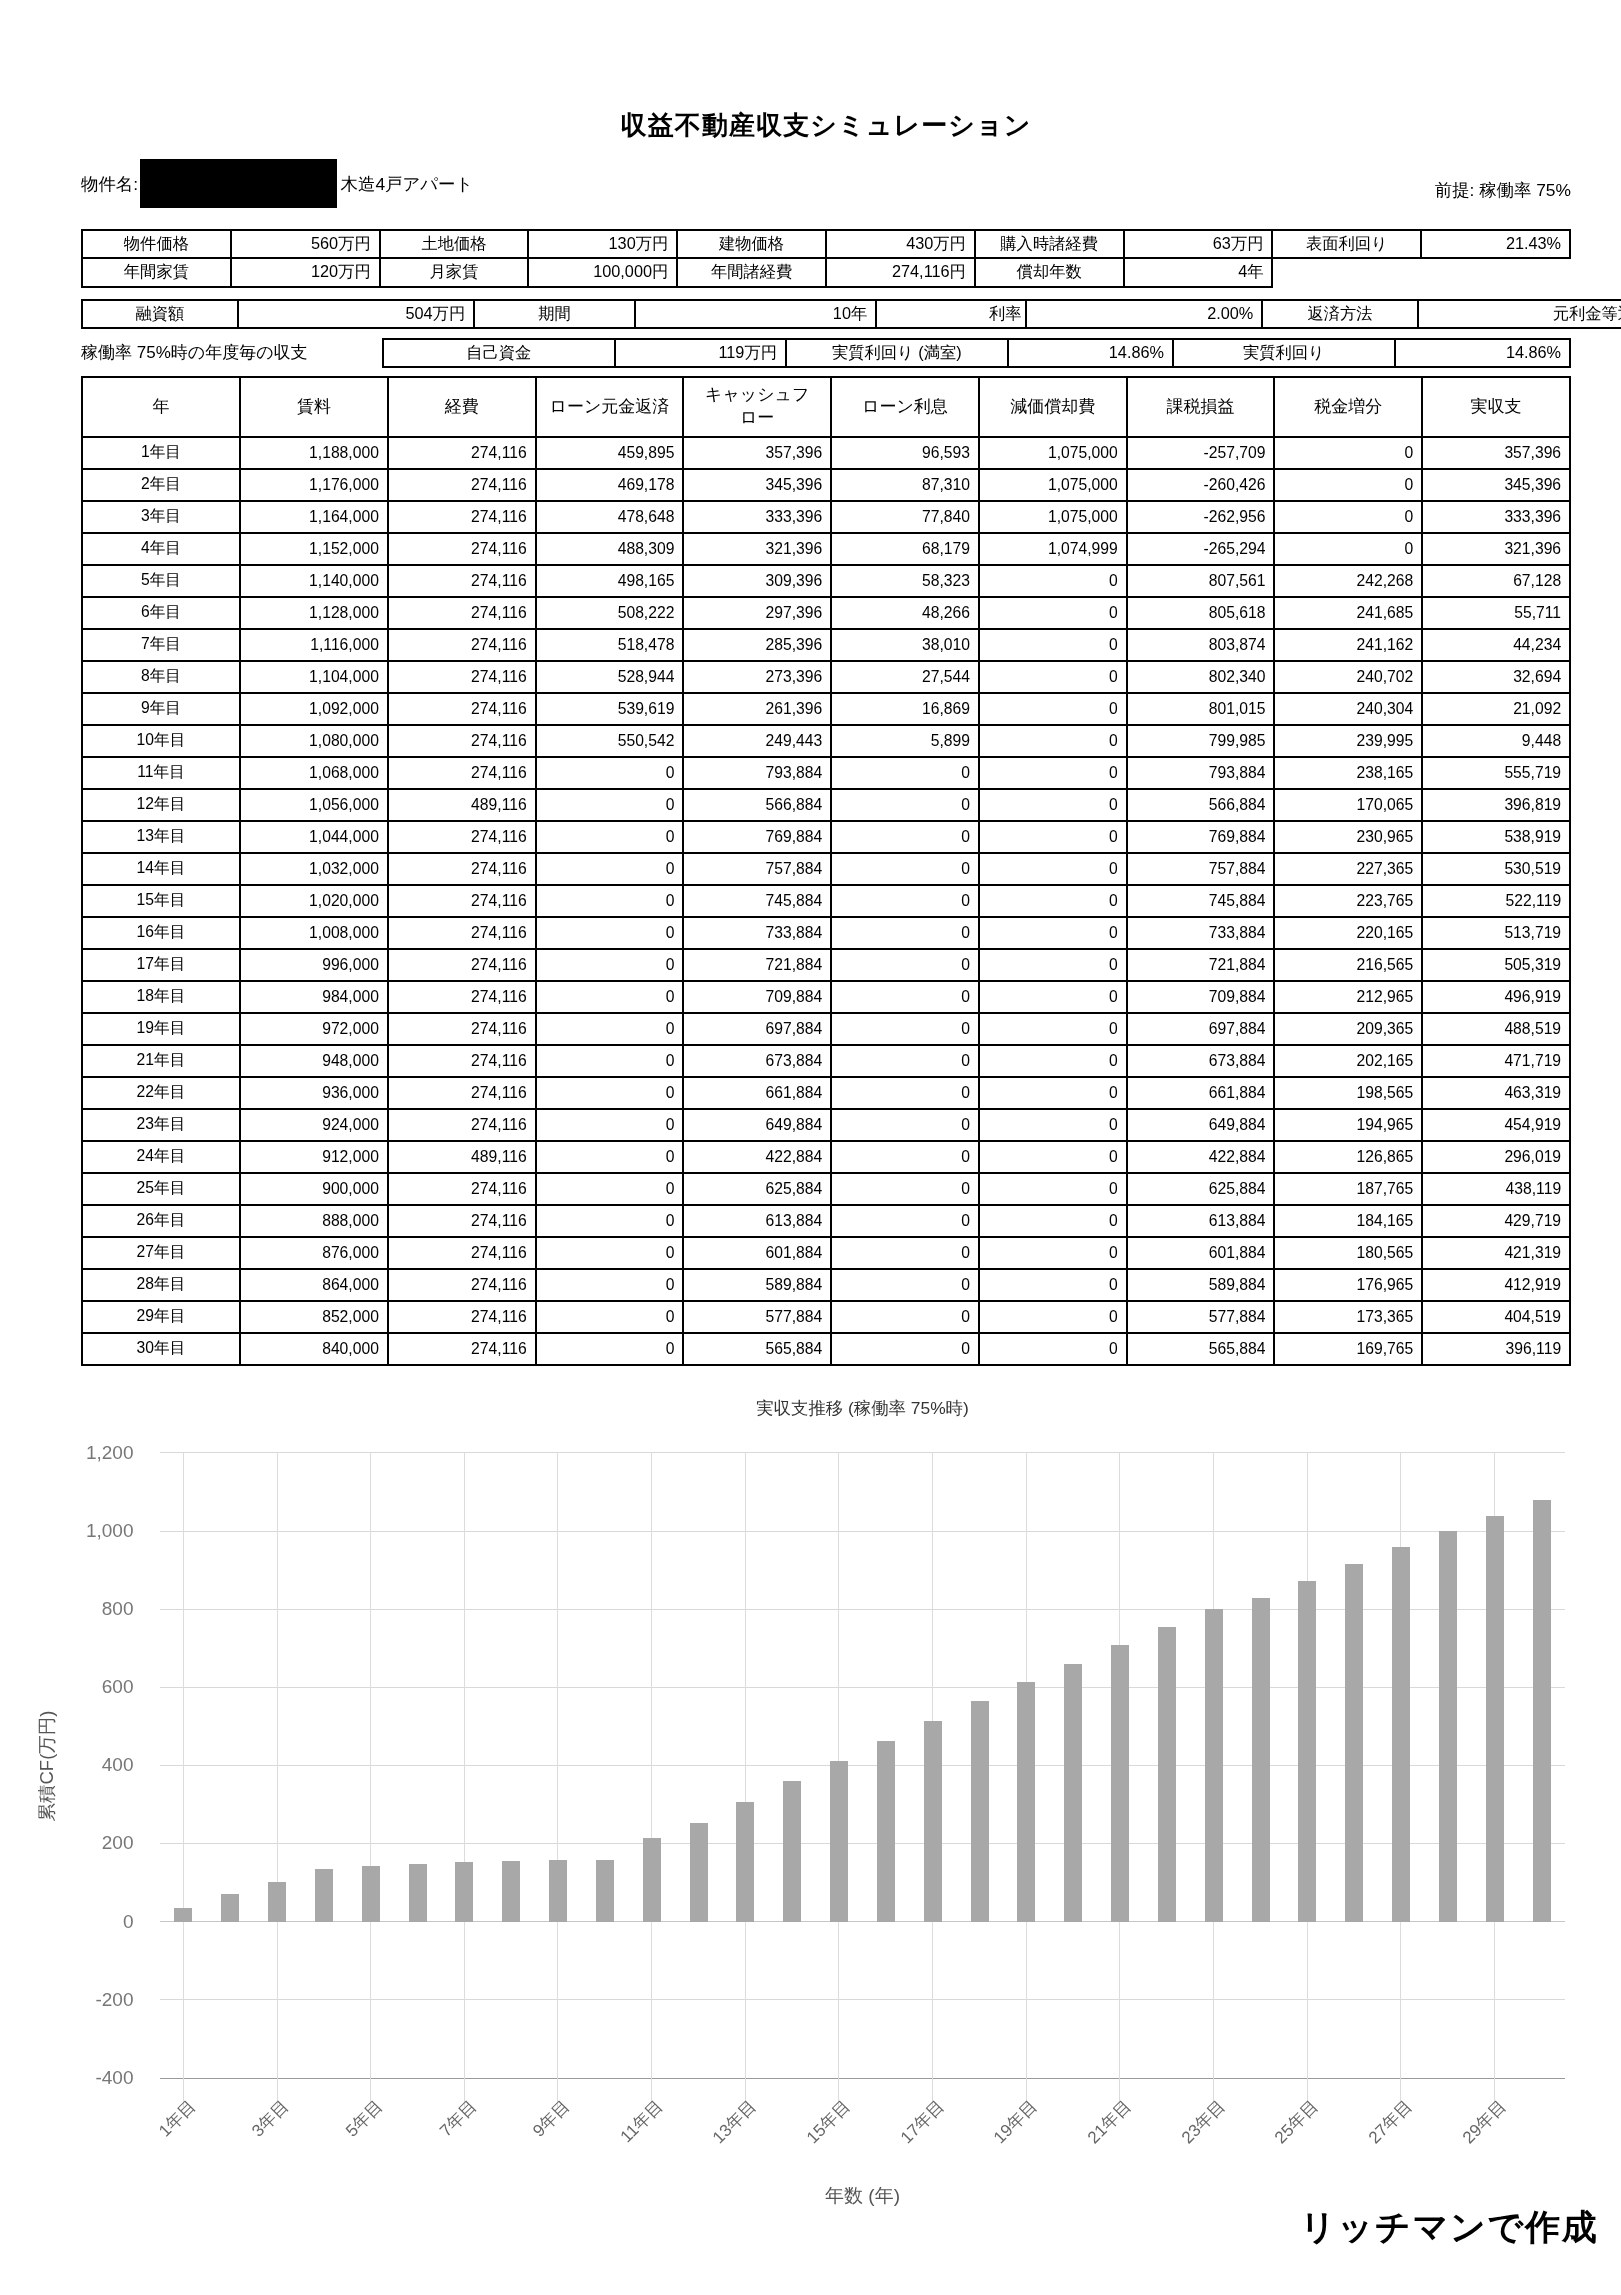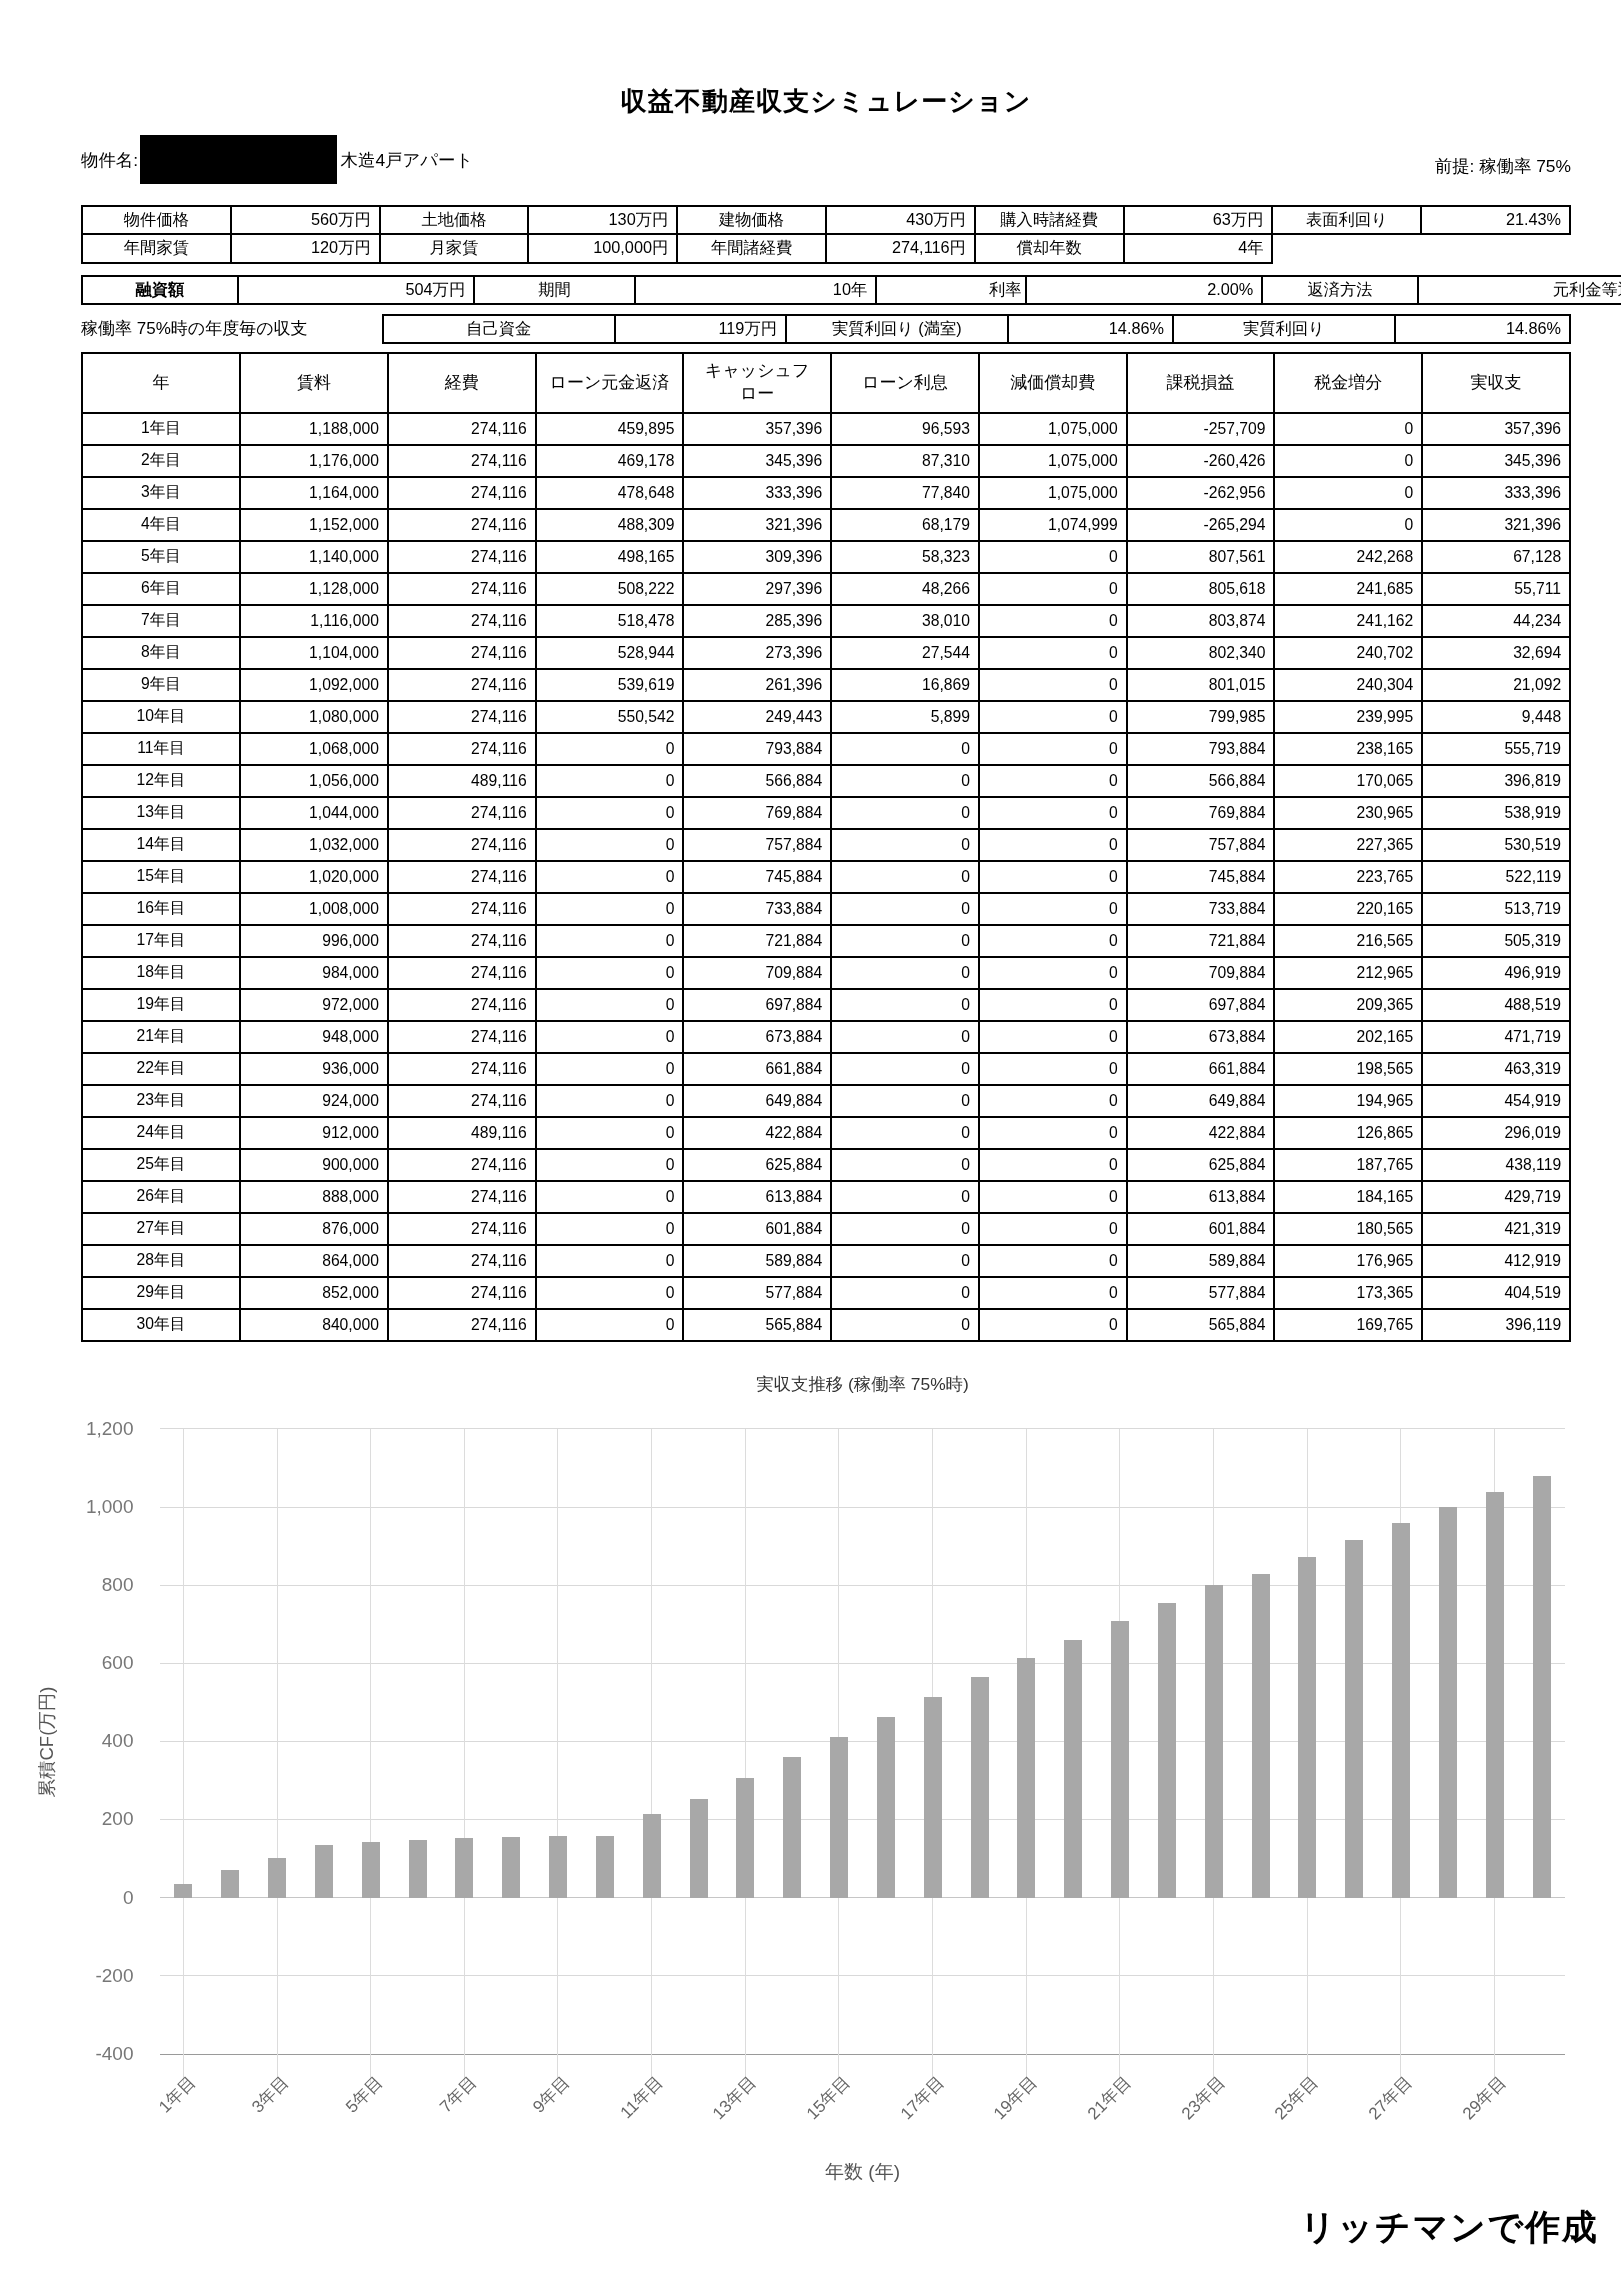--- a/index.html
+++ b/index.html
@@ -1,20 +1,20 @@
 <!DOCTYPE html>
 <html lang="ja" style="font-size:9px"><head>
 <meta charset="utf-8">
 <style>
   html,body{margin:0;padding:0;background:#ffffff;}
   body{width:1622px;height:2295px;font-family:"Liberation Sans","DejaVu Sans",sans-serif;color:#000;}
   .page{position:relative;width:1622px;height:2295px;overflow:hidden;background:#fff;}
   .content{margin:0 50px 0 81px;width:1490px;}
 
-  .doc-title{margin:0;padding-top:84px;text-align:center;font-size:26px;font-weight:bold;letter-spacing:1.1px;}
+  .doc-title{margin:0;padding-top:108px;text-align:center;font-size:26px;font-weight:bold;letter-spacing:1.1px;}
 
   .meta-row{margin-top:14.6px;display:flex;justify-content:space-between;align-items:center;font-size:17.4px;height:52px;}
   .meta-left{display:flex;align-items:center;}
   .redaction{display:inline-block;width:197px;height:49px;background:#000;margin:0 3.4px 0 2.2px;}
   .meta-right{align-self:flex-end;padding-bottom:7.9px;}
 
   table{border-collapse:collapse;table-layout:fixed;padding-left:27px;}
   .info-table{width:1490px;margin-top:19px;font-size:16.3px;}
   .info-table td{border:2.2px solid #000;height:26px;overflow:hidden;white-space:nowrap;}
   .info-table td.lab{text-align:center;padding:0 3.4px;}
@@ -88,21 +88,21 @@
             <td class="lab">償却年数</td>
             <td class="val">4年</td>
             <td class="empty" colspan="2"></td>
           </tr>
         </tbody>
     </table>
 
     <table class="info-table loan-table">
       <tbody>
           <tr id="loan-row">
-            <td class="lab" style="width: 147px; font-weight: bold;">融資額</td>
+            <td class="lab" style="width: 147px;">融資額</td>
             <td class="val" style="width: 223px;">504万円</td>
             <td class="lab" style="width: 152px;">期間</td>
             <td class="val" style="width: 228px;">10年</td>
             <td class="lab" style="width: 141px; text-align: right;">利率</td>
             <td class="val" style="width: 223px; border-radius: 11px;">2.00%</td>
             <td class="lab" style="width: 147px; margin-top: 9px;">返済方法</td>
             <td class="val" style="width: 228px;">元利金等返済</td>
           </tr>
         </tbody>
     </table>

